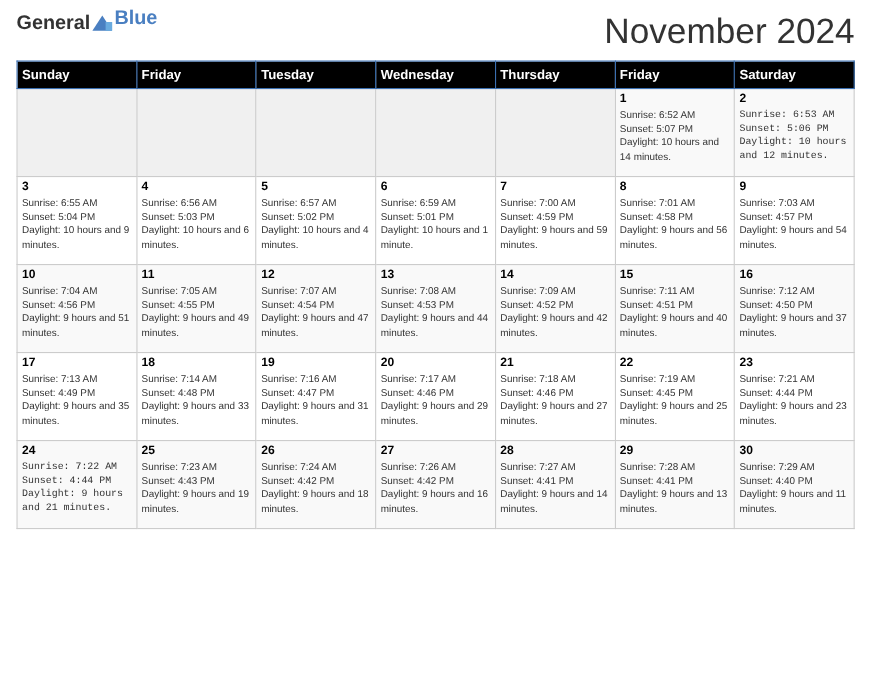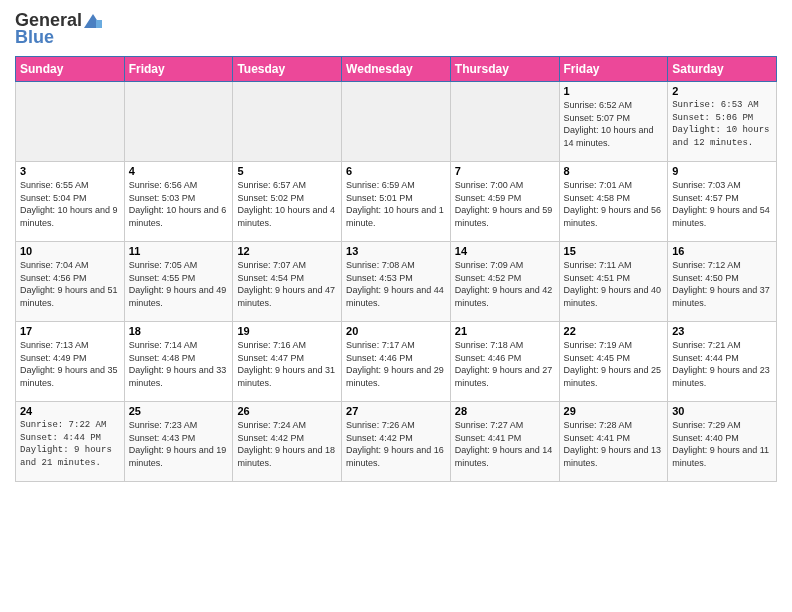--- a/index.html
+++ b/index.html
@@ -11,21 +11,21 @@
     
     .logo { display: flex; align-items: center; }
     
     .title-section { text-align: right; }
     .month-title { font-size: 32px; font-weight: normal; color: #333; }
     .location { font-size: 14px; color: #555; }
     
     table { width: 100%; border-collapse: collapse; table-layout: fixed; }
     
     thead tr th {
-      background-color: #ec4899;
+      background-color: #000000;
       color: white;
       font-size: 12px;
       font-weight: bold;
       padding: 5px 4px;
       text-align: left;
       border: 1px solid #3a6fb1;
     }
     
     tbody tr td {
       border: 1px solid #ccc;
@@ -56,32 +56,33 @@
     .empty-cell {
       background: #f0f0f0 !important;
     }
   </style>
 </head>
 <body>
 
 <div class="container">
   <div class="header">
     <div class="logo">
-      <div style="display:flex; flex-direction:column; align-items:flex-start;">
+      <div style="display:flex; flex-direction:row; align-items:flex-start;">
         <div style="display:flex; align-items:center;">
           <span style="font-size:18px; font-weight:bold; color:#333;">General</span>
           <svg width="22" height="18" viewBox="0 0 22 18">
             <path d="M11 2 L20 16 L2 16 Z" fill="#4a7fc1"></path>
             <path d="M14 8 L20 8 L20 16 L14 16 Z" fill="#6aabdf"></path>
           </svg>
         </div>
         <span style="font-size:18px; font-weight:bold; color:#4a7fc1; margin-top:-4px;">Blue</span>
       </div>
     </div>
     <div class="title-section">
+      <div class="month-title">November 2024</div>
     </div>
   </div>
 
   <table>
     <thead>
       <tr>
         <th>Sunday</th>
         <th>Friday</th>
         <th>Tuesday</th>
         <th>Wednesday</th>

